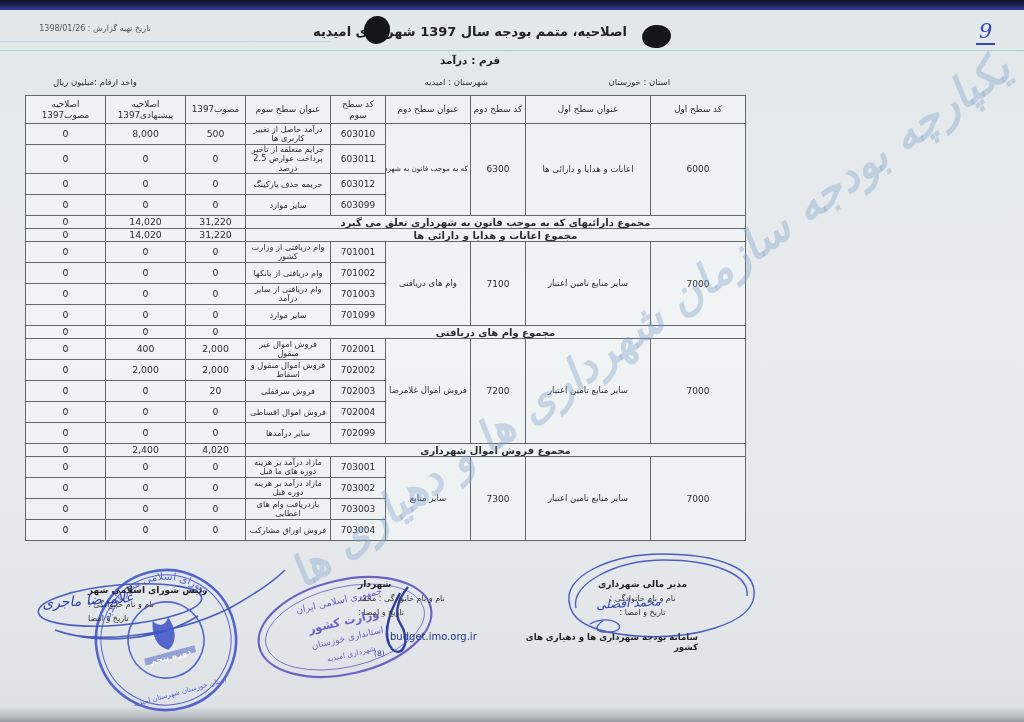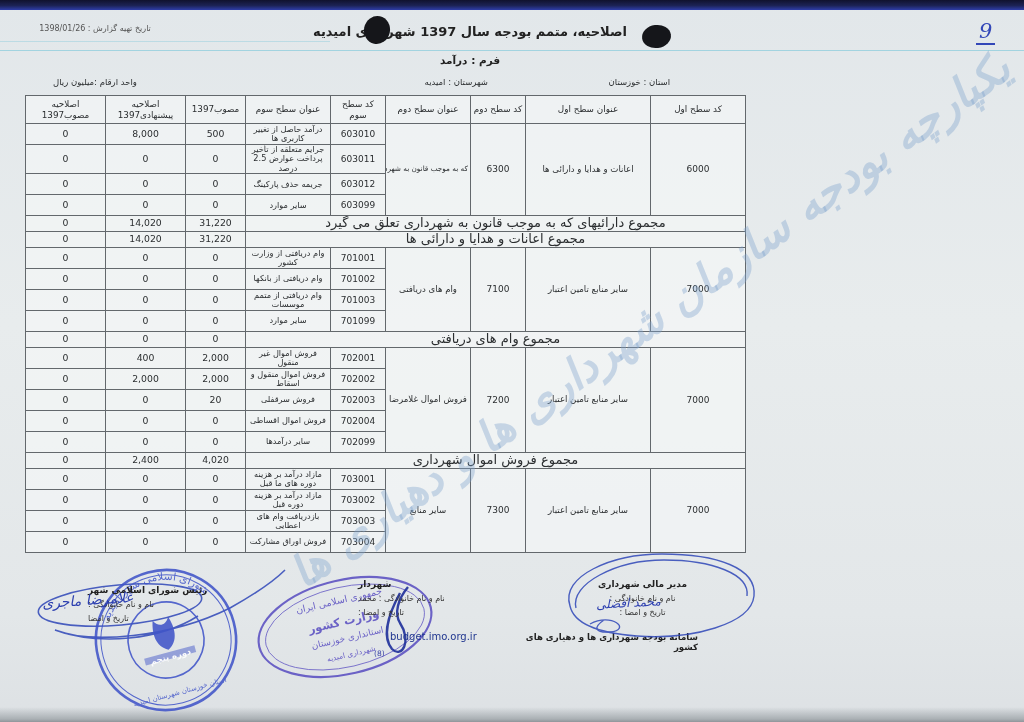--- a/index.html
+++ b/index.html
@@ -28,21 +28,21 @@
   #ink-blob-1{left:364px;top:16px;width:26px;height:28px;transform:rotate(12deg)}
   #ink-blob-2{left:642px;top:25px;width:29px;height:23px;transform:rotate(-8deg)}
   
   #budget-table{position:absolute;left:25px;top:95px;width:720px;border-collapse:collapse;
     table-layout:fixed;background:rgba(248,250,250,.55)}
   #budget-table th,#budget-table td{border:1px solid #63686c;text-align:center;
     padding:0 2px;color:#2b2e30;overflow:hidden}
   #budget-table th{font-size:8.8px;font-weight:normal;height:27px;line-height:1.15}
   #budget-table td{font-size:9px;height:20px;line-height:1.15}
   #budget-table tr.sum td{height:12px}
-  #budget-table td.lbl{font-weight:normal;font-size:13px}
+  #budget-table td.lbl{font-weight:bold;font-size:10px}
   #budget-table td.t3{font-size:8.2px}
   #budget-table td.t12{font-size:8.6px}
   #budget-table td.clip{font-size:7.3px;white-space:nowrap}
   #budget-table td.num{font-size:9.3px}
   
   #watermark{left:295px;top:552px;transform:rotate(-36deg);transform-origin:0 50%;
     font-size:44px;font-style:italic;font-weight:bold;white-space:nowrap;
     color:rgba(125,162,205,.38);pointer-events:none;z-index:5;letter-spacing:2px}
   
   .sig{font-size:8px;color:#333;line-height:1.7;z-index:4}
@@ -166,21 +166,21 @@
         </tr>
         <tr>
           <td>701002</td>
           <td class="t3">وام دریافتی از بانکها</td>
           <td class="num">0</td>
           <td class="num">0</td>
           <td class="num">0</td>
         </tr>
         <tr>
           <td>701003</td>
-          <td class="t3">وام دریافتی از متمم موسسات</td>
+          <td class="t3">وام دریافتی از سایر درآمد</td>
           <td class="num">0</td>
           <td class="num">0</td>
           <td class="num">0</td>
         </tr>
         <tr>
           <td>701099</td>
           <td class="t3">سایر موارد</td>
           <td class="num">0</td>
           <td class="num">0</td>
           <td class="num">0</td>

